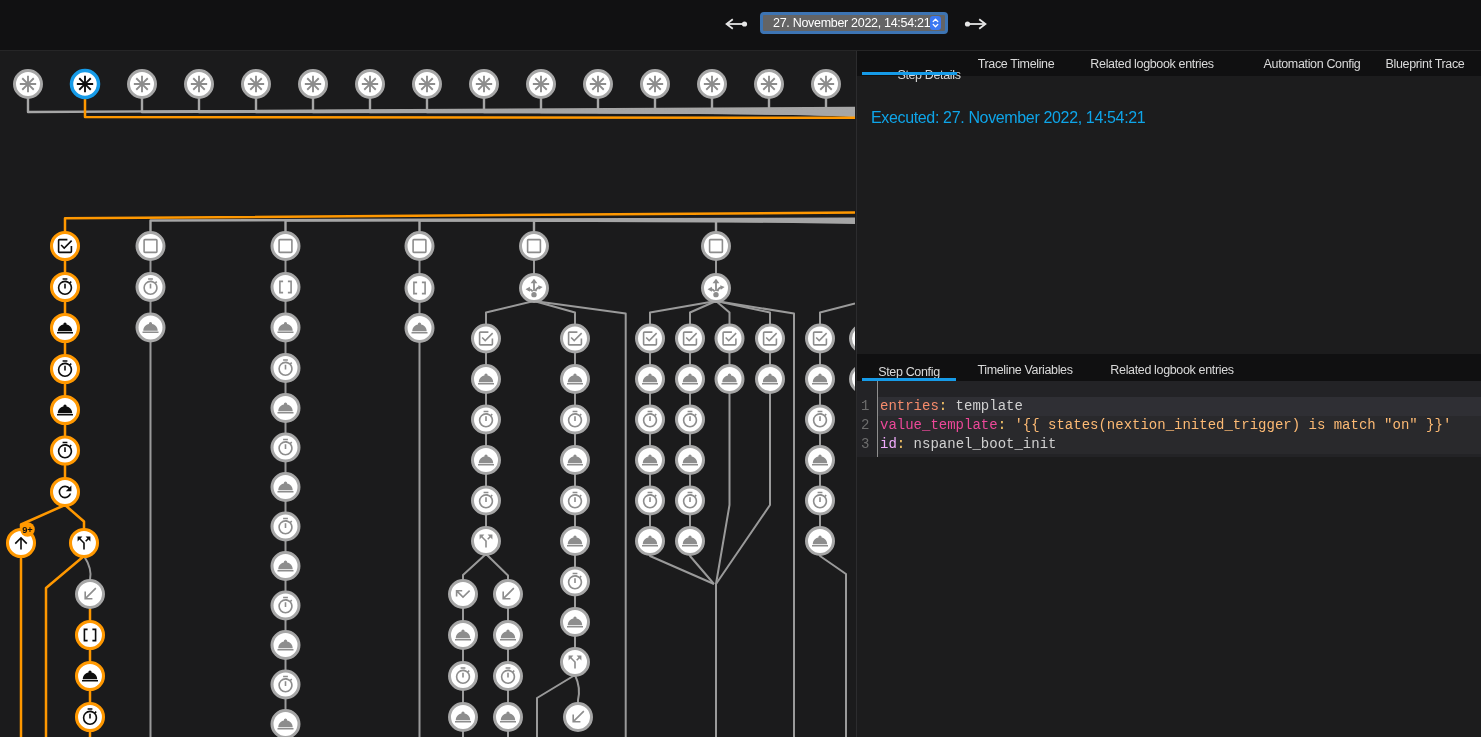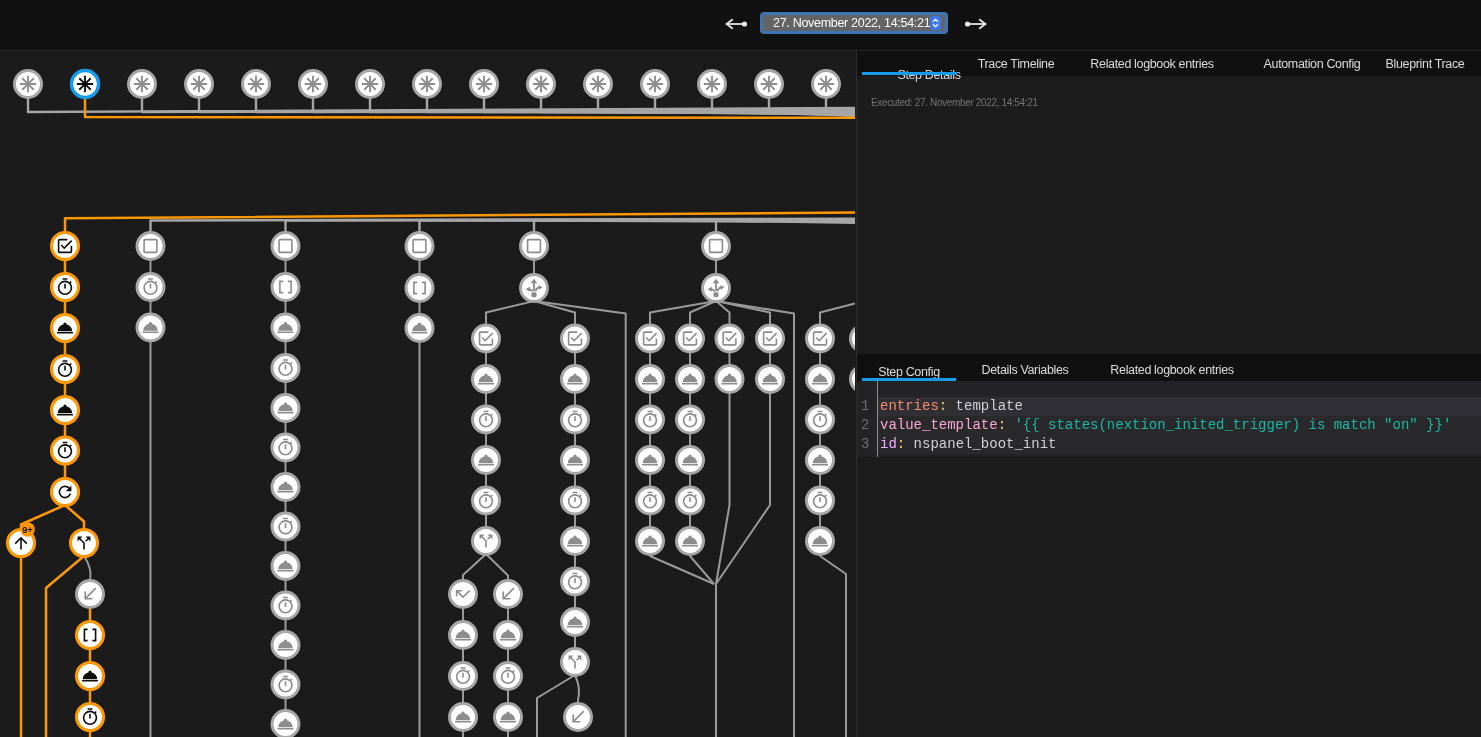--- a/index.html
+++ b/index.html
@@ -706,31 +706,31 @@
 <div class="panel">
 
   <div class="tabbar" style="top:0; height:25.5px;">
     <div class="tab" style="left:52px;  top:18px;margin-left:20px;">Step Details</div>
     <div class="tab" style="left:159px; top:7px;">Trace Timeline</div>
     <div class="tab" style="left:295px; top:7px;">Related logbook entries</div>
     <div class="tab" style="left:427px; top:7px;margin-left:28px;">Automation Config</div>
     <div class="tab" style="left:568px; top:7px;">Blueprint Trace</div>
     <div class="underline" style="left:5px; top:22px; width:95px;"></div>
   </div>
-  <div style="position:absolute;left:14px;top:47px;font-size:10px;letter-spacing:-0.35px;color:#737373;">Executed: 27. November 2022, 14:54:21</div>
+  <div style="position:absolute;left:14px;top:59px;font-size:16px;letter-spacing:-0.35px;color:#0ea5e9;">Executed: 27. November 2022, 14:54:21</div>
 
   <div class="tabbar" style="top:304px; height:27px;">
     <div class="tab" style="left:52px;  top:11px;text-align:center;">Step Config</div>
-    <div class="tab" style="left:168px; top:8.5px;">Details Variables</div>
+    <div class="tab" style="left:168px; top:8.5px;">Timeline Variables</div>
     <div class="tab" style="left:315px; top:8.5px;">Related logbook entries</div>
     <div class="underline" style="left:5px; top:23.5px; width:94px;"></div>
   </div>
 
   <div style="position:absolute;left:0;top:331px;width:625px;height:76px;background:#232326;">
     <div style="position:absolute;left:21px;top:15.8px;width:604px;height:57.6px;background:#29292c;"></div>
     <div style="position:absolute;left:0;top:0;width:20px;height:76px;border-right:1px solid #8f8f8f;"></div>
     <div class="mono" style="position:absolute;left:0;top:15.8px;width:12.5px;font-size:14px;line-height:19.2px;color:#6d6d6d;text-align:right;">1<br>2<br>3</div>
     <div style="position:absolute;left:21px;top:15.8px;width:604px;height:19.2px;background:#2f2f34;"></div>
     <div class="mono" style="position:absolute;left:23px;top:15.8px;font-size:14px;line-height:19.2px;white-space:pre;color:#d0d0d0;"><span style="color:#f78c6c">entries</span><span style="color:#ffcb6b">:</span> template
-<span style="color:#f9a8d4">value_template</span><span style="color:#ffcb6b">:</span> <span style="color:#14b8a6">'{{ states(nextion_inited_trigger) is match "on" }}'</span>
+<span style="color:#ec4899">value_template</span><span style="color:#ffcb6b">:</span> <span style="color:#fdba74">'{{ states(nextion_inited_trigger) is match "on" }}'</span>
 <span style="color:#f0abfc">id</span><span style="color:#ffcb6b">:</span> nspanel_boot_init</div>
   </div>
 </div>
 
 </body></html>

